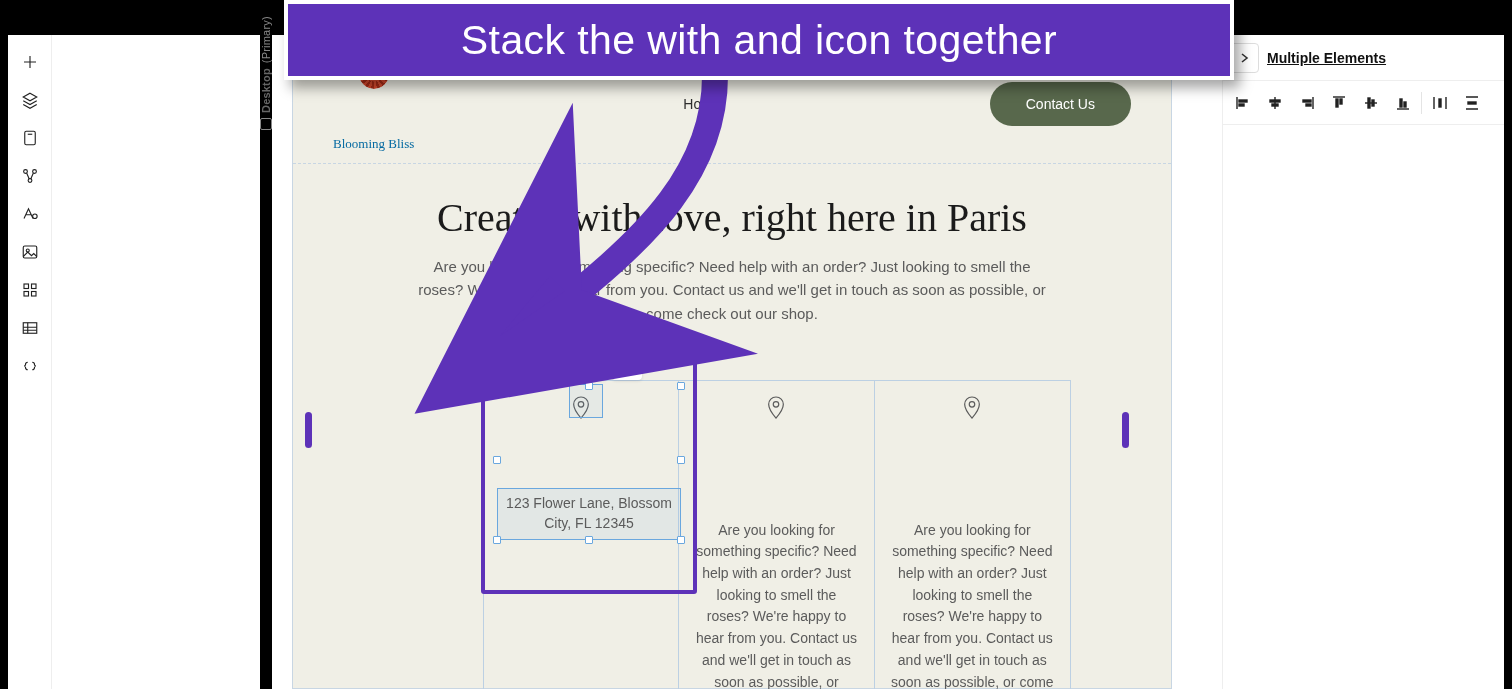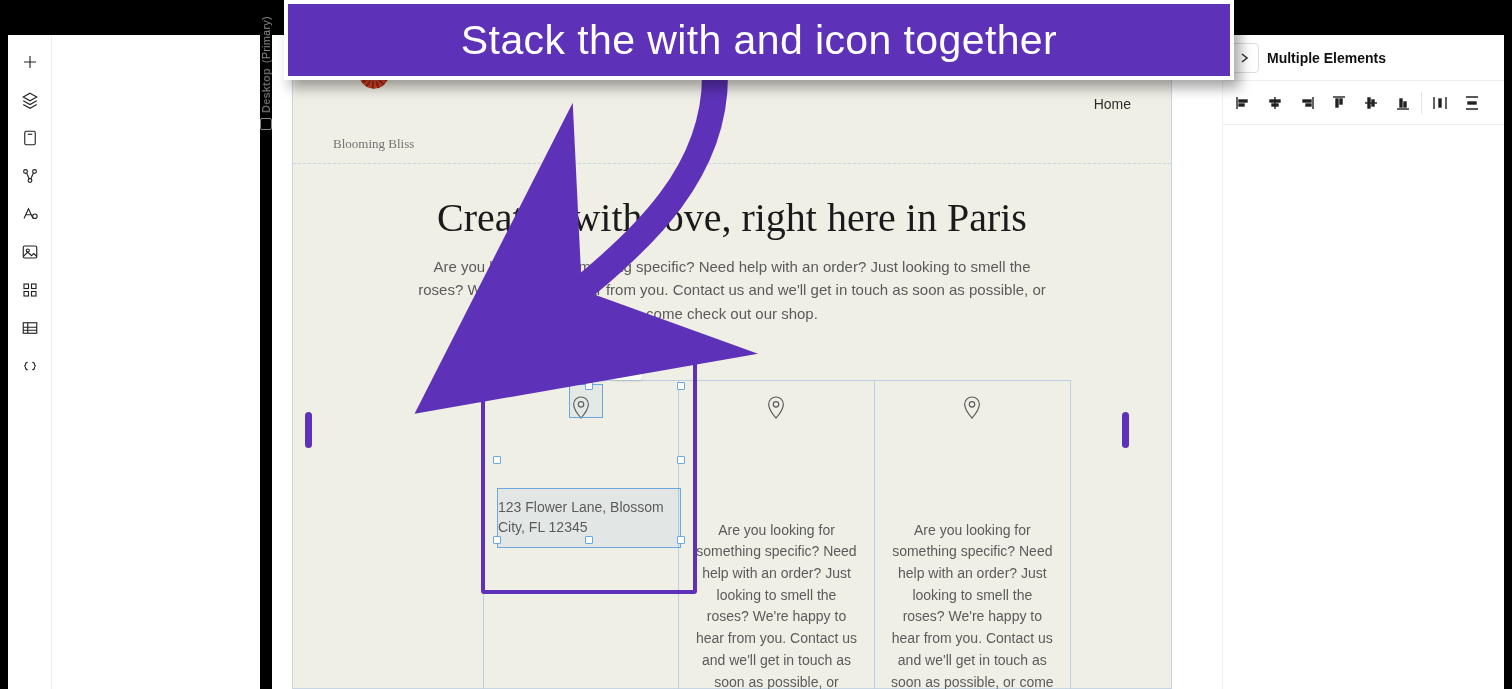--- a/index.html
+++ b/index.html
@@ -76,21 +76,21 @@
     background: radial-gradient(circle at 50% 50%, #d94a2f 0 55%, #f0efe6 56%);
     position:relative;
   }
   .logo-flower::before {
     content:""; position:absolute; inset:3px;
     border-radius:50%;
     background: repeating-conic-gradient(#d94a2f 0deg 12deg, #aa2b17 12deg 24deg);
     -webkit-mask: radial-gradient(circle, transparent 35%, #000 36%);
             mask: radial-gradient(circle, transparent 35%, #000 36%);
   }
-  .brand { font-family: Georgia, 'Times New Roman', serif; color:#737373; font-size:13px;margin-top:38px; }
+  .brand { font-family: Georgia, 'Times New Roman', serif; color:#0369a1; font-size:13px;margin-top:38px; }
   .nav-link { font-size:14px; color:#2d2d2d; }
   .contact-btn {
     background:#58684c; color:#fff; border:none; border-radius:28px;
     padding:14px 36px; font-size:14px;
   }
 
   .hero {
     padding:30px 60px 8px;
     text-align:center;
   }
@@ -129,24 +129,24 @@
     border-radius:3px;
     pointer-events:none;
     z-index:5;
   }
   .inner-sel-icon {
     position:absolute; left:276px; top:340px; width:34px; height:34px;
     border:1.5px solid #6aa7de; background:rgba(108,167,222,0.08);
     z-index:6; pointer-events:none;
   }
   .inner-sel-text {
-    position:absolute; left:204px; top:444px; width:184px; height:60px;
+    position:absolute; left:204px; top:444px; width:184px; height:52px;
     border:1.5px solid #6aa7de; background:rgba(108,167,222,0.1);
     z-index:6; pointer-events:none;
-    display:flex; align-items:center; justify-content:center; 
+    display:flex; align-items:center; justify-content:center; text-align:center;
     font-size:14px; color:#5b5b5b; line-height:1.4;
   }
   .sel-handle { position:absolute; width:8px; height:8px; background:#fff; border:1.5px solid #6aa7de; z-index:7; border-radius:1px;}
   .sh1{left:200px; top:338px;} .sh2{left:384px; top:338px;}
   .sh3{left:200px; top:412px;} .sh4{left:384px; top:412px;}
   .sh5{left:200px; top:492px;} .sh6{left:384px; top:492px;}
   .sh7{left:292px; top:338px;} .sh8{left:292px; top:492px;}
 
   
   .float-toolbar {
@@ -187,20 +187,21 @@
     box-shadow: 6px 8px 12px rgba(0,0,0,0.35);
     z-index:60;
   }
   .arrow-wrap { position:absolute; left:620px; top:76px; width:120px; height:260px; z-index:59; pointer-events:none;}
   .arrow-wrap svg { width:100%; height:100%; overflow:visible;}
   .right-panel {
     position:absolute; right:8px; top:35px; width:282px; bottom:0;
     background:#fff;
     border-left:1px solid #eee;
     z-index:10;
+    text-decoration:underline;
   }
   .rp-header {
     height:46px; display:flex; align-items:center;
     border-bottom:1px solid #eee;
   }
   .rp-collapse {
     width:30px; height:30px; border:1px solid #ddd; border-radius:4px;
     margin:0 8px 0 6px;
     display:flex; align-items:center; justify-content:center;
     color:#333; font-size:14px;
@@ -291,20 +292,21 @@
 
 <div class="stage">
   <div class="artboard">
 
     <div class="site-header">
       <div class="logo-wrap">
         <div class="logo-flower"></div>
         <div class="brand">Blooming Bliss</div>
       </div>
       <div class="nav-link">Home</div>
+      <button class="contact-btn">Contact Us</button>
     </div>
 
     <div class="hero">
       <h1>Created with love, right here in Paris</h1>
       <p>Are you looking for something specific? Need help with an order? Just looking to smell the roses? We're happy to hear from you. Contact us and we'll get in touch as soon as possible, or come check out our shop.</p>
     </div>
 
     <div class="cards-row">
       <div class="card">
         <span class="pin"><svg viewBox="0 0 24 28">

